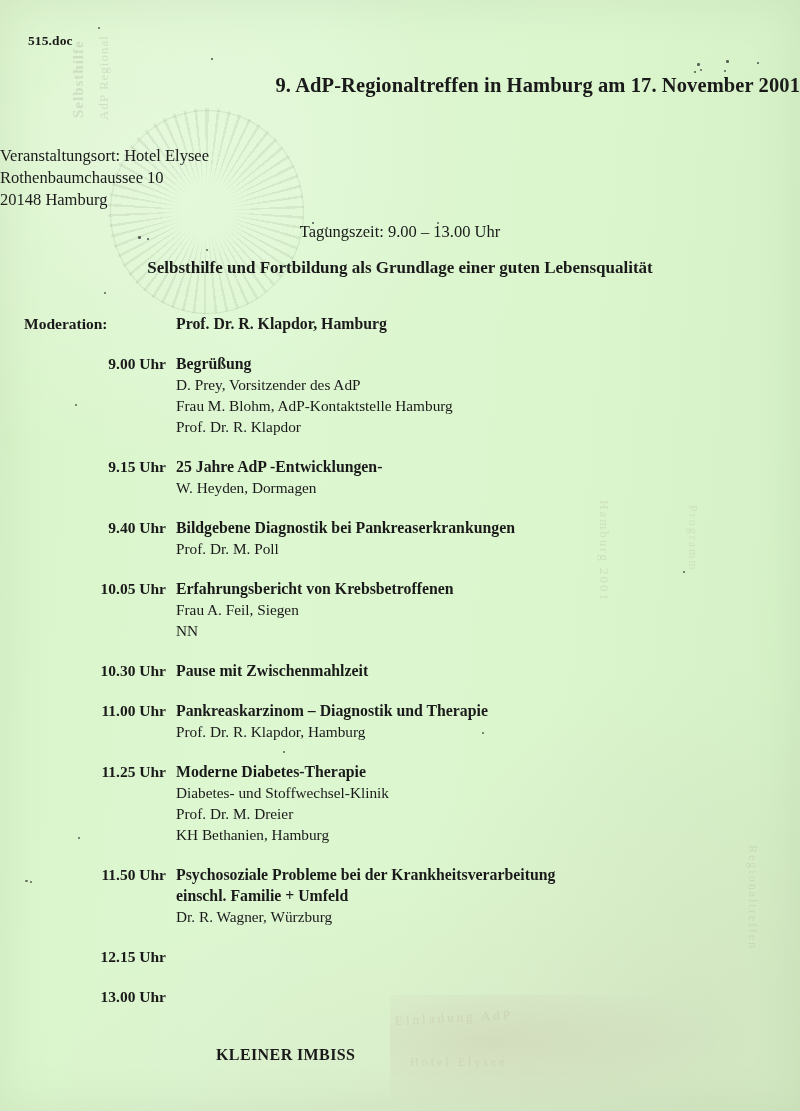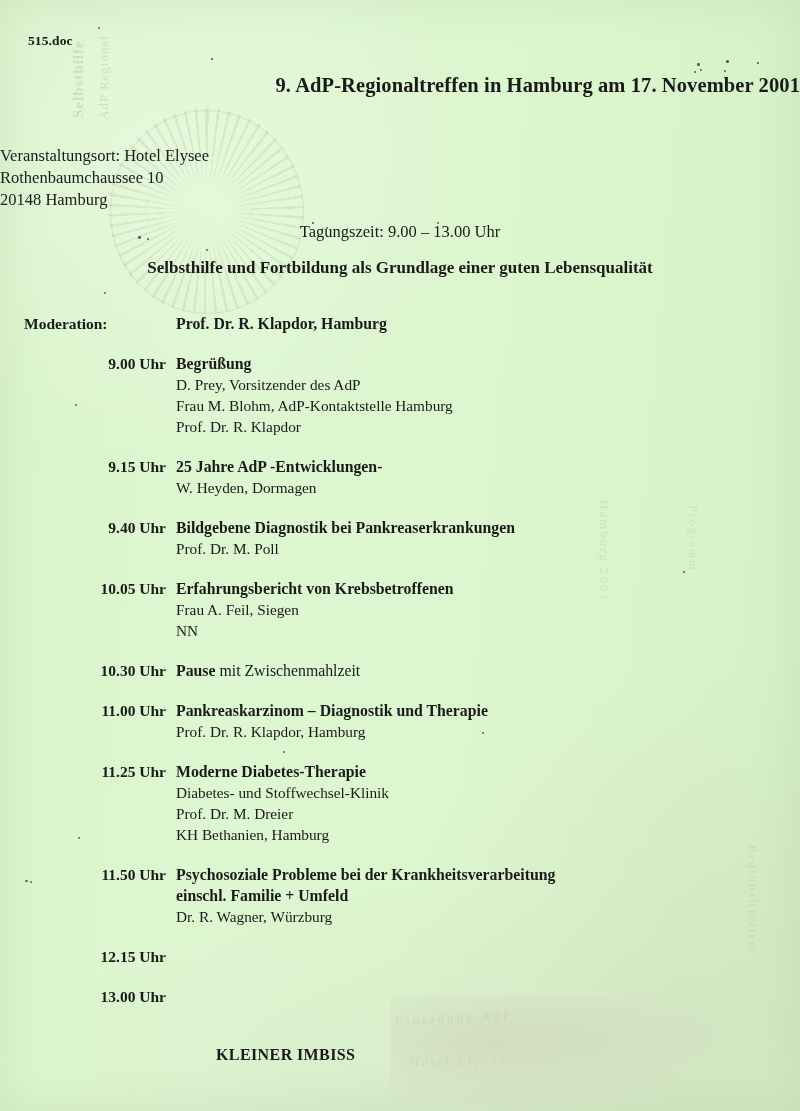--- a/index.html
+++ b/index.html
@@ -201,21 +201,21 @@
     font-size: 15.5px;
     line-height: 21px;
   }
   .row-heading {
     font-weight: bold;
     font-size: 15.8px;
     line-height: 21px;
     display: block;
   }
   .row-heading .reg {
-    font-weight: normal;
+    font-weight: bold;
   }
   .row-sub {
     font-weight: normal;
     font-size: 15.3px;
     line-height: 21px;
     display: block;
   }
   .closing {
     position: absolute;
     left: 176px;

